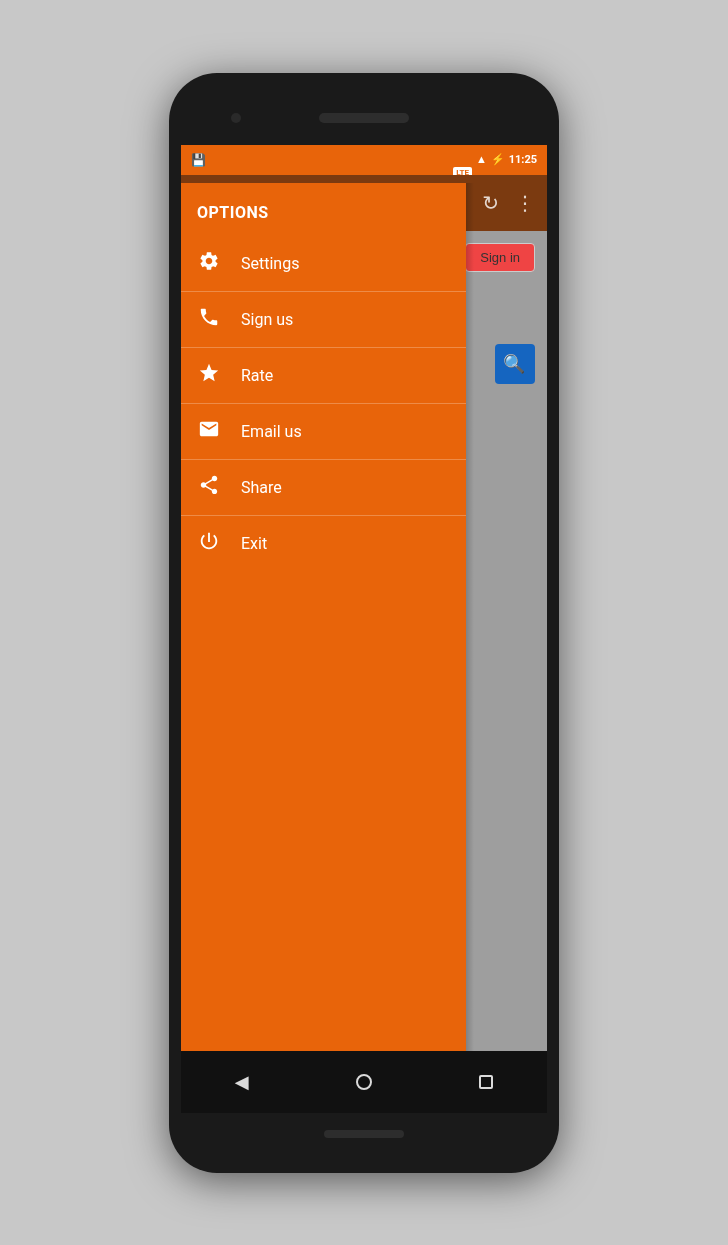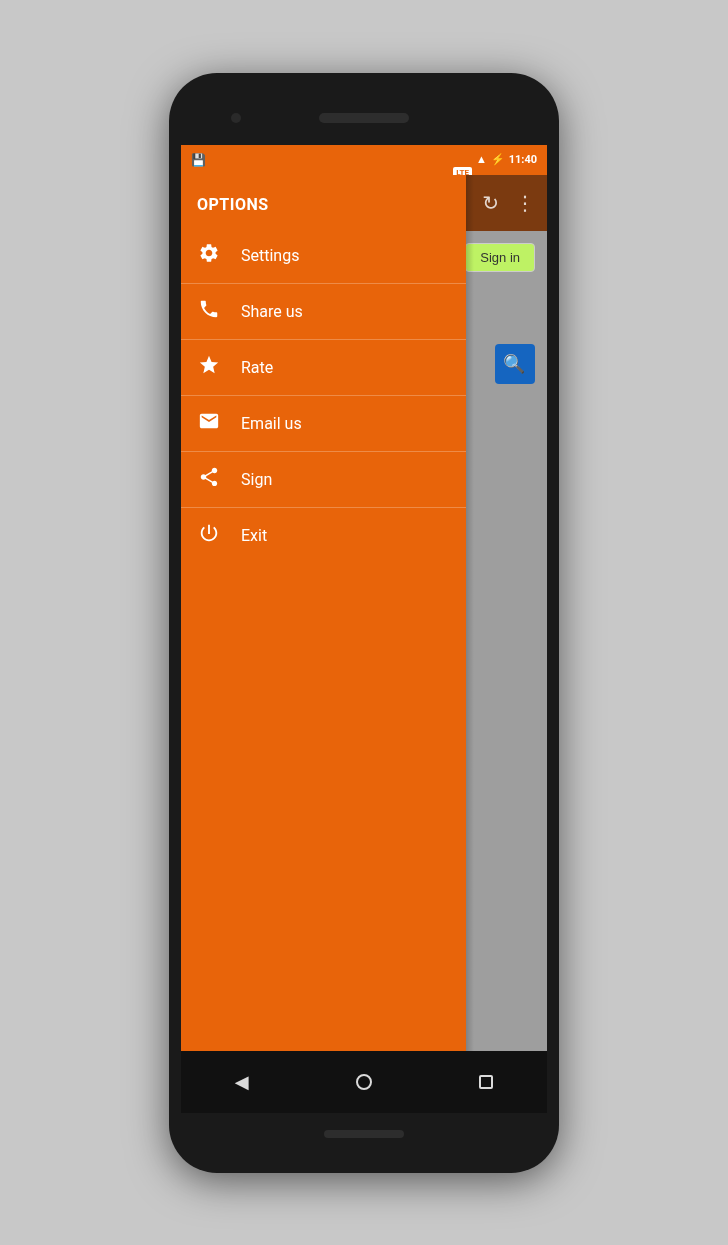--- a/index.html
+++ b/index.html
@@ -171,21 +171,21 @@
       align-items: center;
       gap: 8px;
     }
 
     .hamburger-icon {
       color: #555;
       font-size: 18px;
     }
 
     .signin-btn {
-      background: #bef264;
+      background: #ef4444;
       color: #333;
       border: 1px solid #ccc;
       padding: 6px 14px;
       border-radius: 4px;
       font-size: 13px;
       font-weight: 500;
     }
 
     .search-area {
       padding: 60px 12px 12px;
@@ -201,21 +201,21 @@
       align-items: center;
       justify-content: center;
       border-radius: 4px;
       color: white;
       font-size: 18px;
     }
 
     
     .drawer {
       position: absolute;
-      top: 0;
+      top: 8px;
       left: 0;
       width: 78%;
       height: 100%;
       background: #E8640A;
       display: flex;
       flex-direction: column;
       z-index: 10;
     }
 
     .drawer-header {
@@ -337,21 +337,21 @@
   <div class="phone-screen">
 
     <div class="status-bar">
       <div class="status-bar-left">
         <span class="sd-icon">💾</span>
       </div>
       <div class="status-bar-right">
         <span class="lte-badge">LTE</span>
         <span class="signal-icon">▲</span>
         <span class="battery-icon">⚡</span>
-        <span>11:40</span>
+        <span>11:25</span>
       </div>
     </div>
 
     <div class="screen-content">
 
       <div class="app-background">
         <div class="app-toolbar">
           <span class="app-toolbar-text">CHEF</span>
           <span class="app-toolbar-icon">↻</span>
           <span class="app-toolbar-icon">⋮</span>
@@ -382,21 +382,21 @@
             <span class="drawer-item-label">Settings</span>
           </div>
 
 
           <div class="drawer-item">
             <span class="drawer-item-icon">
               <svg width="22" height="22" viewBox="0 0 24 24" fill="white">
                 <path d="M6.62 10.79c1.44 2.83 3.76 5.14 6.59 6.59l2.2-2.2c.27-.27.67-.36 1.02-.24 1.12.37 2.33.57 3.57.57.55 0 1 .45 1 1V20c0 .55-.45 1-1 1-9.39 0-17-7.61-17-17 0-.55.45-1 1-1h3.5c.55 0 1 .45 1 1 0 1.25.2 2.45.57 3.57.11.35.03.74-.25 1.02l-2.2 2.2z"></path>
               </svg>
             </span>
-            <span class="drawer-item-label">Share us</span>
+            <span class="drawer-item-label">Sign us</span>
           </div>
 
           <div class="drawer-item">
             <span class="drawer-item-icon">
               <svg width="22" height="22" viewBox="0 0 24 24" fill="white">
                 <path d="M12 17.27L18.18 21l-1.64-7.03L22 9.24l-7.19-.61L12 2 9.19 8.63 2 9.24l5.46 4.73L5.82 21z"></path>
               </svg>
             </span>
             <span class="drawer-item-label">Rate</span>
           </div>
@@ -409,21 +409,21 @@
             </span>
             <span class="drawer-item-label">Email us</span>
           </div>
 
           <div class="drawer-item">
             <span class="drawer-item-icon">
               <svg width="22" height="22" viewBox="0 0 24 24" fill="white">
                 <path d="M18 16.08c-.76 0-1.44.3-1.96.77L8.91 12.7c.05-.23.09-.46.09-.7s-.04-.47-.09-.7l7.05-4.11c.54.5 1.25.81 2.04.81 1.66 0 3-1.34 3-3s-1.34-3-3-3-3 1.34-3 3c0 .24.04.47.09.7L8.04 9.81C7.5 9.31 6.79 9 6 9c-1.66 0-3 1.34-3 3s1.34 3 3 3c.79 0 1.5-.31 2.04-.81l7.12 4.16c-.05.21-.08.43-.08.65 0 1.61 1.31 2.92 2.92 2.92 1.61 0 2.92-1.31 2.92-2.92s-1.31-2.92-2.92-2.92z"></path>
               </svg>
             </span>
-            <span class="drawer-item-label">Sign</span>
+            <span class="drawer-item-label">Share</span>
           </div>
 
           <div class="drawer-item">
             <span class="drawer-item-icon">
               <svg width="22" height="22" viewBox="0 0 24 24" fill="white">
                 <path d="M13 3h-2v10h2V3zm4.83 2.17l-1.42 1.42C17.99 7.86 19 9.81 19 12c0 3.87-3.13 7-7 7s-7-3.13-7-7c0-2.19 1.01-4.14 2.58-5.42L6.17 5.17C4.23 6.82 3 9.26 3 12c0 4.97 4.03 9 9 9s9-4.03 9-9c0-2.74-1.23-5.18-3.17-6.83z"></path>
               </svg>
             </span>
             <span class="drawer-item-label">Exit</span>
           </div>

